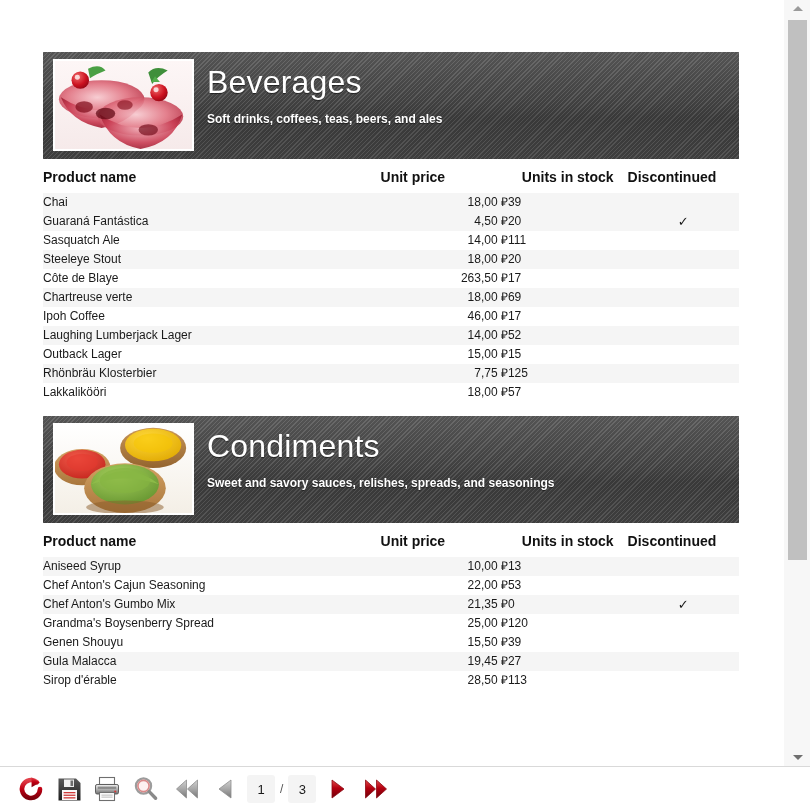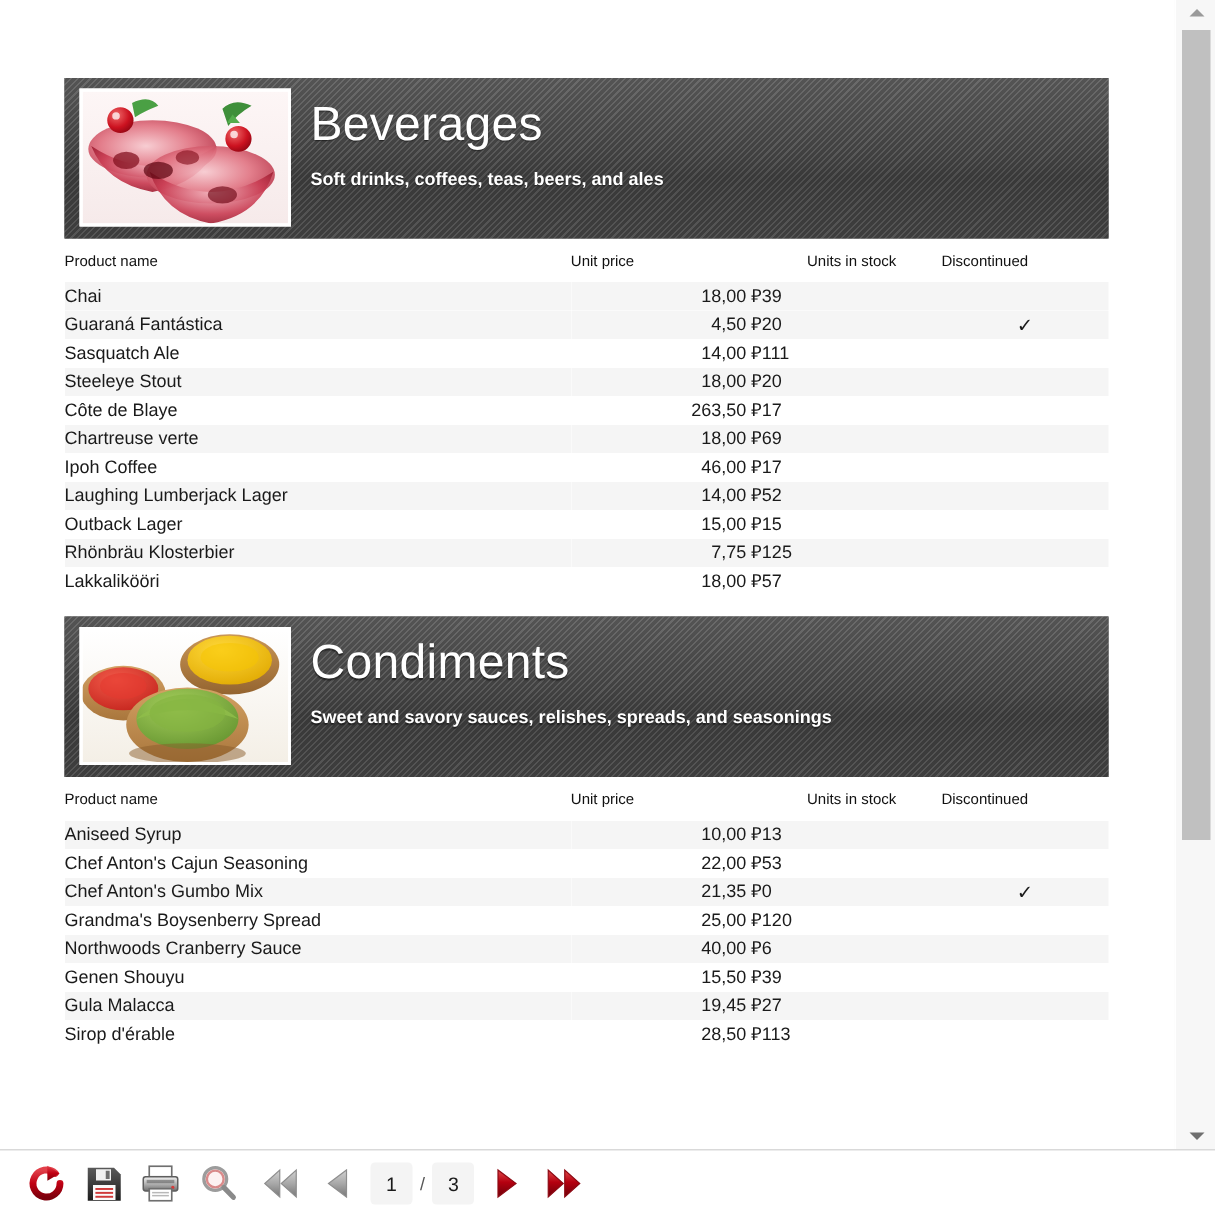--- a/index.html
+++ b/index.html
@@ -105,22 +105,22 @@
     table-layout: fixed;
     font-size: 12px;
     color: #1a1a1a;
   }
   table.catalog col.c-name  { width: 48.5%; }
   table.catalog col.c-price { width: 18.3%; }
   table.catalog col.c-stock { width: 17.2%; }
   table.catalog col.c-disc  { width: 16.0%; }
 
   table.catalog thead th {
-    font-size: 10px;
-    font-weight: normal;
+    font-size: 14px;
+    font-weight: bold;
     color: #111111;
     padding: 10px 0 8px 0;
     background: #ffffff;
     border: none;
   }
   th.h-name  { text-align: left;  padding-left: 3px; }
   th.h-price { text-align: left; padding-right: 20px; }
   th.h-stock { text-align: center; padding-right: 16px; }
   th.h-disc  { text-align: left; padding-right: 6px; }
 
@@ -449,26 +449,20 @@
                 <td class="d-price">21,35 ₽</td>
                 <td class="d-stock">0</td>
                 <td class="d-disc">✓</td>
               </tr>
             <tr class="even">
                 <td class="d-name">Grandma's Boysenberry Spread</td>
                 <td class="d-price">25,00 ₽</td>
                 <td class="d-stock">120</td>
                 <td class="d-disc"></td>
               </tr>
-            <tr class="odd">
-                <td class="d-name">Northwoods Cranberry Sauce</td>
-                <td class="d-price">40,00 ₽</td>
-                <td class="d-stock">6</td>
-                <td class="d-disc"></td>
-              </tr>
             <tr class="even">
                 <td class="d-name">Genen Shouyu</td>
                 <td class="d-price">15,50 ₽</td>
                 <td class="d-stock">39</td>
                 <td class="d-disc"></td>
               </tr>
             <tr class="odd">
                 <td class="d-name">Gula Malacca</td>
                 <td class="d-price">19,45 ₽</td>
                 <td class="d-stock">27</td>

